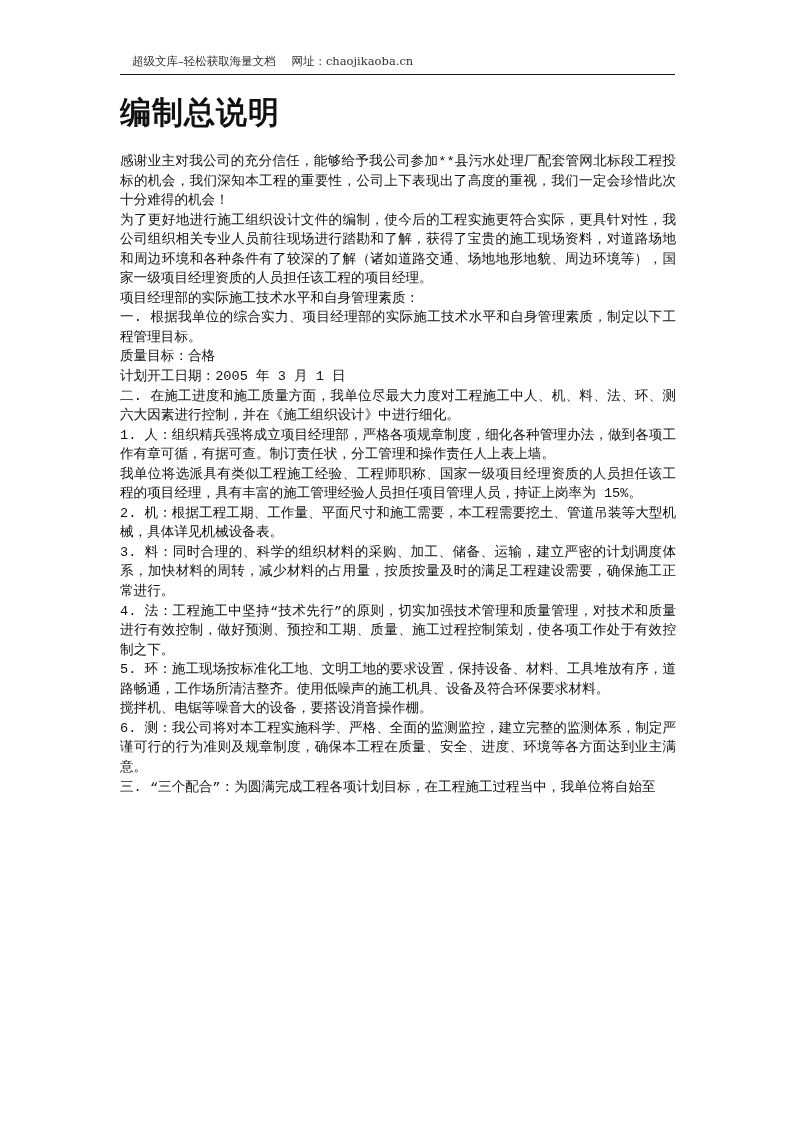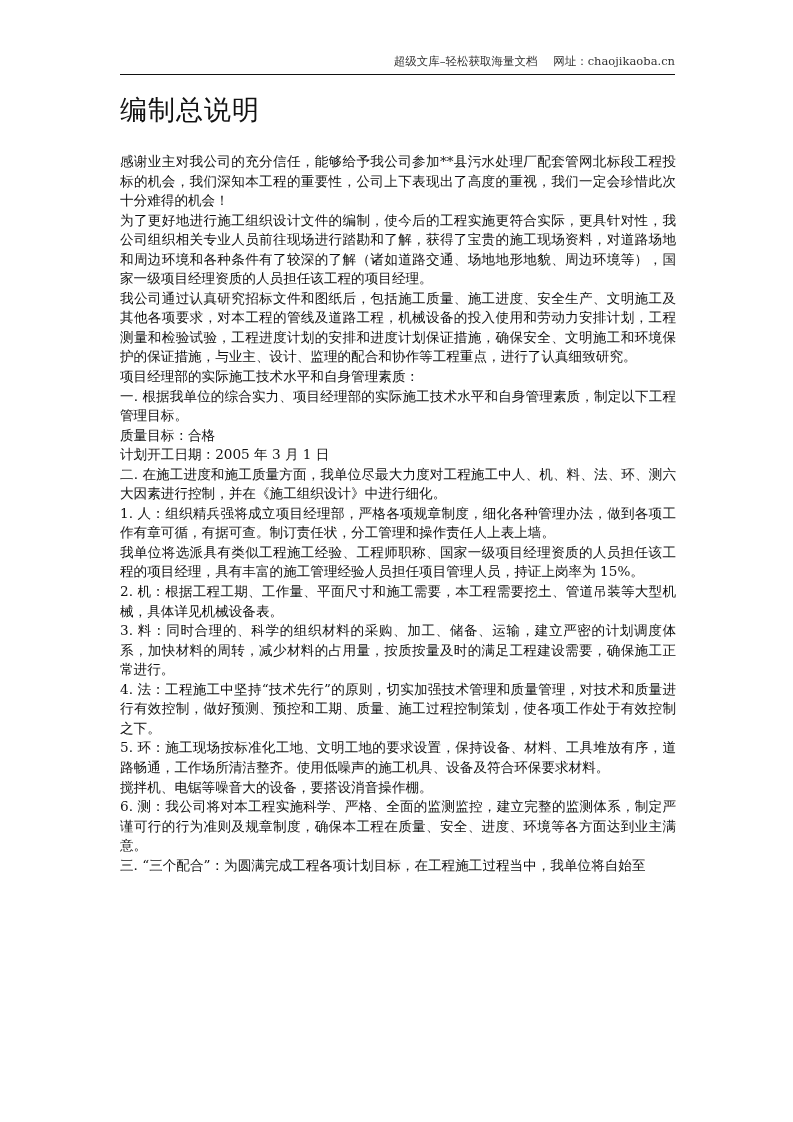--- a/index.html
+++ b/index.html
@@ -1,39 +1,38 @@
 <!DOCTYPE html>
 <html><head>
 <meta charset="utf-8">
 <style>
   html, body { margin: 0; padding: 0; background: #ffffff; }
   body { width: 793px; height: 1122px; position: relative; overflow: hidden;
          font-family: "DejaVu Serif", "Liberation Serif", serif; color: #111; }
   .header { position: absolute; left: 120px; top: 54px; width: 555px; height: 20px;
-            border-bottom: 1px solid #111; text-align: right; font-size: 11.5px; color: #333; }
+            border-bottom: 1px solid #111; font-size: 11.5px; color: #333; }
   .header span { margin-left: 12px; }
-  .title { position: absolute; left: 120px; top: 92px; font-size: 27px; letter-spacing: 1px;
-           font-family: "DejaVu Sans", "Liberation Sans", sans-serif; font-weight: normal; color: #111; margin: 0; }
+  .title { position: absolute; left: 120px; top: 92px; font-size: 31px; letter-spacing: 1px;
+           font-family: "DejaVu Sans", "Liberation Sans", sans-serif; font-weight: bold; color: #111; margin: 0; }
   .body { position: absolute; left: 120px; top: 152px; width: 556px; font-size: 13.6px; line-height: 19.55px; }
-  .body p { margin: 0; text-align: justify; text-align-last: left; }
+  .body p { margin: 0; text-align: justify; text-align-last: left; font-family: Liberation Mono, monospace; }
 </style>
 </head>
 <body>
 
 <div class="header">
   <span>超级文库–轻松获取海量文档</span>
   <span>网址：chaojikaoba.cn</span>
 </div>
 
 <h1 class="title">编制总说明</h1>
 
 <div class="body">
   <p>感谢业主对我公司的充分信任，能够给予我公司参加**县污水处理厂配套管网北标段工程投标的机会，我们深知本工程的重要性，公司上下表现出了高度的重视，我们一定会珍惜此次十分难得的机会！</p>
   <p>为了更好地进行施工组织设计文件的编制，使今后的工程实施更符合实际，更具针对性，我公司组织相关专业人员前往现场进行踏勘和了解，获得了宝贵的施工现场资料，对道路场地和周边环境和各种条件有了较深的了解（诸如道路交通、场地地形地貌、周边环境等），国家一级项目经理资质的人员担任该工程的项目经理。</p>
-  <p>我公司通过认真研究招标文件和图纸后，包括施工质量、施工进度、安全生产、文明施工及其他各项要求，对本工程的管线及道路工程，机械设备的投入使用和劳动力安排计划，工程测量和检验试验，工程进度计划的安排和进度计划保证措施，确保安全、文明施工和环境保护的保证措施，与业主、设计、监理的配合和协作等工程重点，进行了认真细致研究。</p>
   <p>项目经理部的实际施工技术水平和自身管理素质：</p>
   <p>一. 根据我单位的综合实力、项目经理部的实际施工技术水平和自身管理素质，制定以下工程管理目标。</p>
   <p>质量目标：合格</p>
   <p>计划开工日期：2005 年 3 月 1 日</p>
   <p>二. 在施工进度和施工质量方面，我单位尽最大力度对工程施工中人、机、料、法、环、测六大因素进行控制，并在《施工组织设计》中进行细化。</p>
   <p>1. 人：组织精兵强将成立项目经理部，严格各项规章制度，细化各种管理办法，做到各项工作有章可循，有据可查。制订责任状，分工管理和操作责任人上表上墙。</p>
   <p>我单位将选派具有类似工程施工经验、工程师职称、国家一级项目经理资质的人员担任该工程的项目经理，具有丰富的施工管理经验人员担任项目管理人员，持证上岗率为 15%。</p>
   <p>2. 机：根据工程工期、工作量、平面尺寸和施工需要，本工程需要挖土、管道吊装等大型机械，具体详见机械设备表。</p>
   <p>3. 料：同时合理的、科学的组织材料的采购、加工、储备、运输，建立严密的计划调度体系，加快材料的周转，减少材料的占用量，按质按量及时的满足工程建设需要，确保施工正常进行。</p>
   <p>4. 法：工程施工中坚持“技术先行”的原则，切实加强技术管理和质量管理，对技术和质量进行有效控制，做好预测、预控和工期、质量、施工过程控制策划，使各项工作处于有效控制之下。</p>

